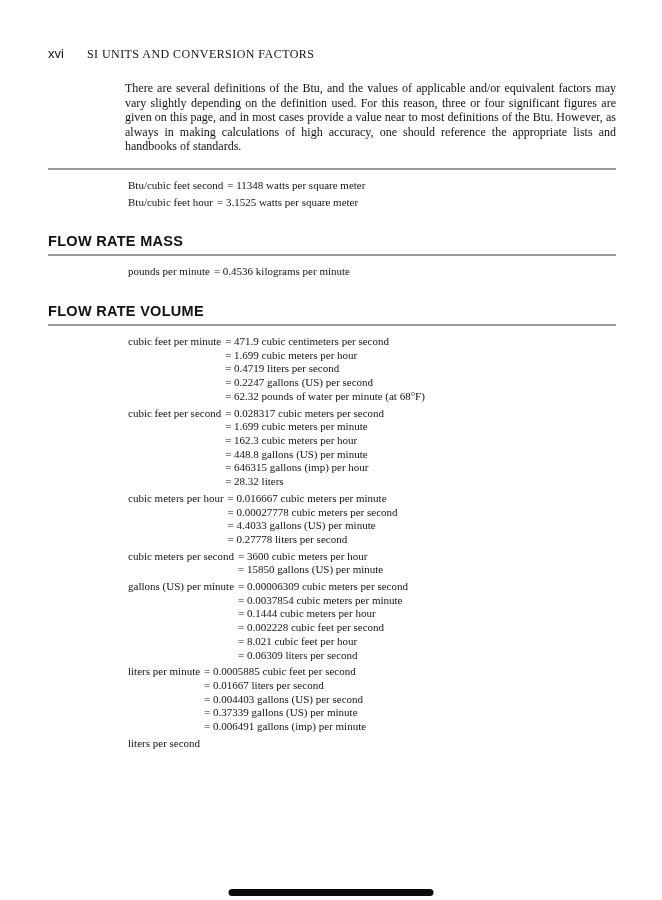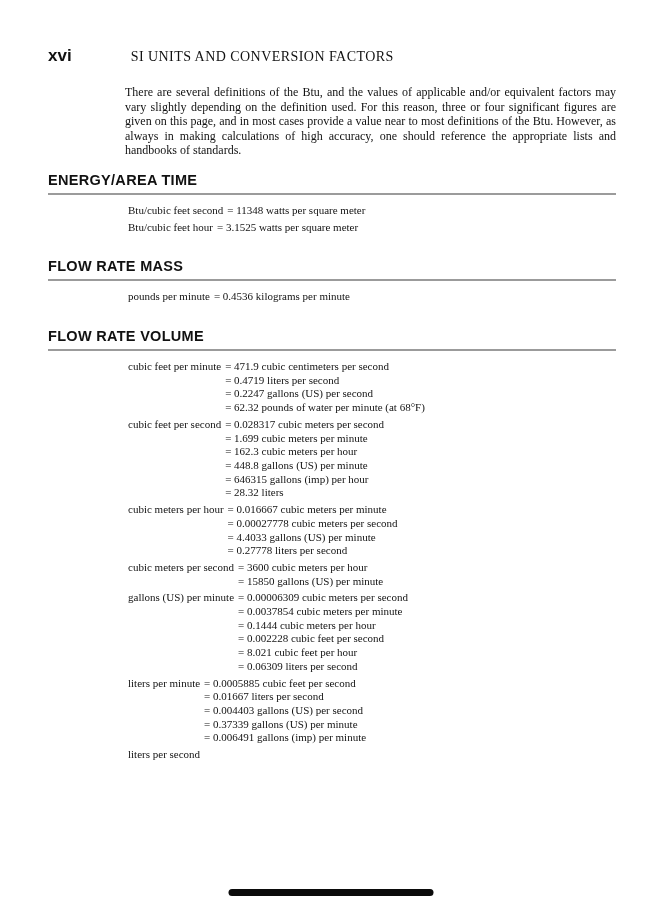--- a/index.html
+++ b/index.html
@@ -16,27 +16,26 @@
   .content { padding: 46px 46px 0 48px; }
 
   
   .running-header {
     display: flex;
     align-items: baseline;
     gap: 23px;
   }
   .page-number {
     font-family: "Liberation Sans", sans-serif;
-    font-weight: bold;
-    font-size: 17px;
+    font-weight: normal;
+    font-size: 13px;
   }
   .running-head {
-    font-size: 14px;
+    font-size: 12px;
     letter-spacing: 0.45px;
-    margin-left: 36px;
   }
 
   
   .intro {
     margin: 19px 0 0 77px;
     width: 491px;
     font-size: 12px;
     line-height: 14.6px;
     text-align: justify;
   }
@@ -88,21 +87,20 @@
 
     <div class="running-header">
       <span class="page-number">xvi</span>
       <span class="running-head">SI UNITS AND CONVERSION FACTORS</span>
     </div>
 
     <p class="intro">There are several definitions of the Btu, and the values of applicable and/or equivalent factors may vary slightly depending on the definition used. For this reason, three or four significant figures are given on this page, and in most cases provide a value near to most definitions of the Btu. However, as always in making calculations of high accuracy, one should reference the appropriate lists and handbooks of standards.</p>
 
     <div id="sections">
         <section class="section">
-          <h2 class="section-title">ENERGY/AREA TIME</h2>
           <div class="section-rule"></div>
           <div class="section-body">
             <div class="group">
               <span class="term">Btu/cubic feet second</span>
               <div class="values">
                 <div class="value-line">= 11348 watts per square meter</div>
               </div>
             </div>
             <div class="group">
               <span class="term">Btu/cubic feet hour</span>
@@ -125,20 +123,21 @@
           </div>
         </section>
         <section class="section">
           <h2 class="section-title">FLOW RATE VOLUME</h2>
           <div class="section-rule"></div>
           <div class="section-body">
             <div class="group">
               <span class="term">cubic feet per minute</span>
               <div class="values">
                 <div class="value-line">= 471.9 cubic centimeters per second</div>
+                <div class="value-line">= 1.699 cubic meters per hour</div>
                 <div class="value-line">= 0.4719 liters per second</div>
                 <div class="value-line">= 0.2247 gallons (US) per second</div>
                 <div class="value-line">= 62.32 pounds of water per minute (at 68°F)</div>
               </div>
             </div>
             <div class="group">
               <span class="term">cubic feet per second</span>
               <div class="values">
                 <div class="value-line">= 0.028317 cubic meters per second</div>
                 <div class="value-line">= 1.699 cubic meters per minute</div>

